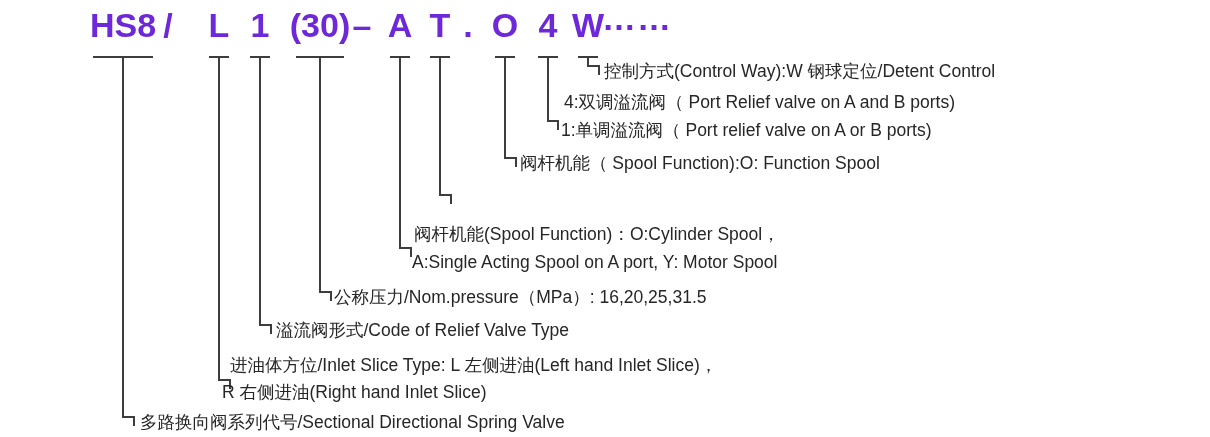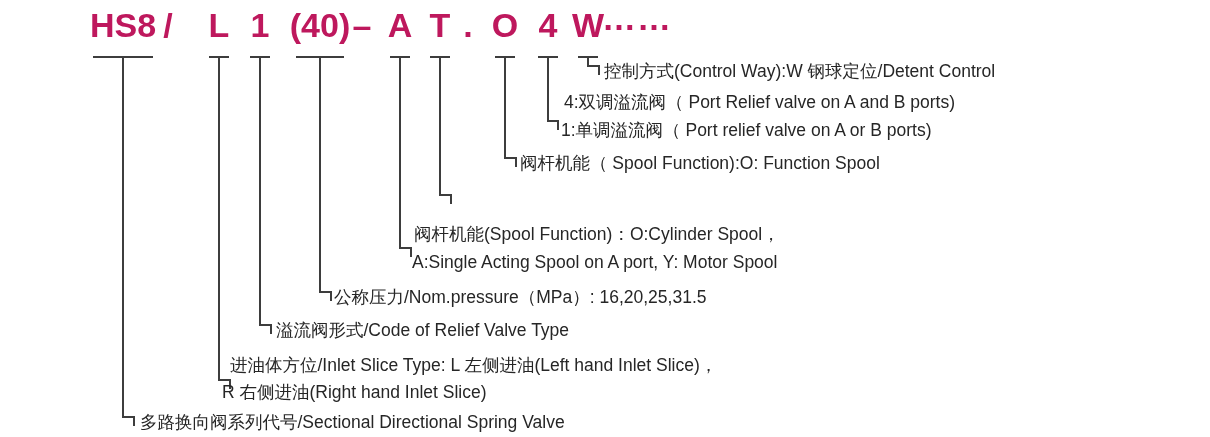--- a/index.html
+++ b/index.html
@@ -12,21 +12,21 @@
     color: #262626;
     overflow: hidden;
   }
   .title-layer { position: absolute; left: 0; top: 0; width: 100%; height: 60px; }
   .seg {
     position: absolute;
     top: 8px;
     transform: translateX(-50%);
     font-size: 34px;
     font-weight: bold;
-    color: #be185d;
+    color: #6d28d9;
     white-space: nowrap;
     line-height: 1;
   }
   .seg.dots { transform: none; top: 1px; letter-spacing: 1px; }
   .lines-layer { position: absolute; left: 0; top: 0; }
   .row {
     position: absolute;
     font-size: 17.5px;
     line-height: 19px;
     white-space: nowrap;
@@ -36,21 +36,21 @@
 </head>
 <body>
 
 <div class="canvas">
 
   <div class="title-layer">
     <span class="seg" style="left:123px">HS8</span>
     <span class="seg" style="left:168px">/</span>
     <span class="seg" style="left:219px">L</span>
     <span class="seg" style="left:260px">1</span>
-    <span class="seg" style="left:320px">(40)</span>
+    <span class="seg" style="left:320px">(30)</span>
     <span class="seg" style="left:362px">–</span>
     <span class="seg" style="left:400px">A</span>
     <span class="seg" style="left:440px">T</span>
     <span class="seg" style="left:468px">.</span>
     <span class="seg" style="left:505px">O</span>
     <span class="seg" style="left:548px">4</span>
     <span class="seg" style="left:588px">W</span>
     <span class="seg dots" style="left:602px">……</span>
   </div>
 

